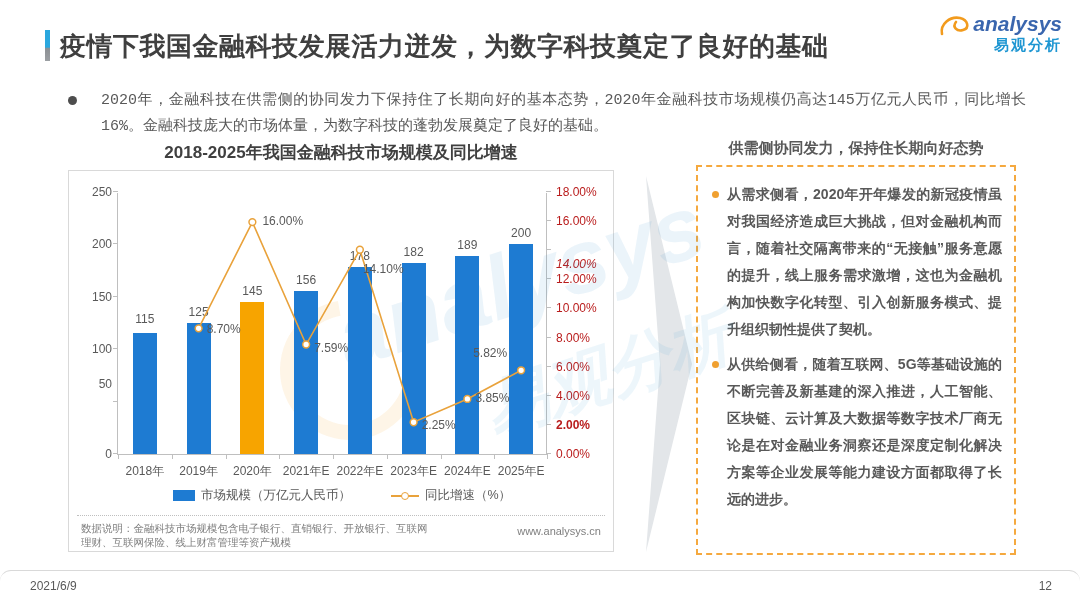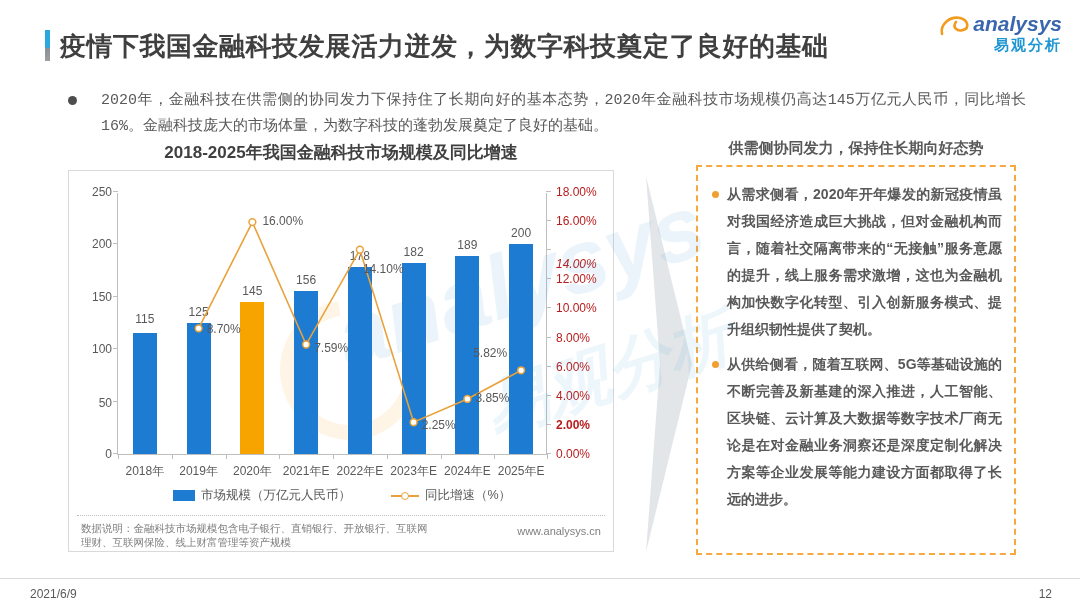--- a/index.html
+++ b/index.html
@@ -67,22 +67,22 @@
 
   
   .wm { position:absolute; pointer-events:none; font-style:italic; font-weight:700; z-index:1; }
   .wm-ring { position:absolute; left:280px; top:300px; width:140px; height:140px; border-radius:50%;
     border:15px solid rgba(245,160,20,0.10); border-top-color:transparent; transform:rotate(35deg);
     pointer-events:none; z-index:1; }
   .wm1 { left:330px; top:230px; font-size:90px; color:rgba(60,150,210,0.10); transform:rotate(-18deg); }
   .wm2 { left:480px; top:330px; font-size:64px; color:rgba(60,150,210,0.09); transform:rotate(-18deg); }
 
   
-  .footer { position:absolute; left:0; right:0; bottom:0; height:30px; border-top:1px solid #D9D9D9;
-    font-size:12px; color:#595959; }
+  .footer { position:absolute; left:0; right:0; bottom:0; height:38px; border-top:1px solid #D9D9D9;
+    font-size:12px; color:#595959;border-radius:11px; }
   .footer-date { position:absolute; left:30px; top:8px; }
   .footer-slogan { position:absolute; left:0; right:0; top:8px; text-align:center; }
   .footer-page { position:absolute; right:28px; top:8px; }
 </style>
 </head>
 <body>
 
 <div class="slide">
 
   <div class="wm-ring"></div>
@@ -103,21 +103,21 @@
   <div class="intro">
     <span class="intro-dot"></span>
     <span class="intro-text">2020年，金融科技在供需侧的协同发力下保持住了长期向好的基本态势，2020年金融科技市场规模仍高达145万亿元人民币，同比增长16%。金融科技庞大的市场体量，为数字科技的蓬勃发展奠定了良好的基础。</span>
   </div>
 
   <div class="chart-title">2018-2025年我国金融科技市场规模及同比增速</div>
   <div class="chart-panel">
     <div class="chart-plot">
         <div class="tickL" style="bottom: -7px;">0</div>
         <div class="tmL" style="bottom: 0px;"></div>
-        <div class="tickL" style="bottom: 44px;">50</div>
+        <div class="tickL" style="bottom: 63px;">50</div>
         <div class="tmL" style="bottom: 52.4px;"></div>
         <div class="tickL" style="bottom: 97.8px;">100</div>
         <div class="tmL" style="bottom: 104.8px;"></div>
         <div class="tickL" style="bottom: 150.2px;">150</div>
         <div class="tmL" style="bottom: 157.2px;"></div>
         <div class="tickL" style="bottom: 202.6px;">200</div>
         <div class="tmL" style="bottom: 209.6px;"></div>
         <div class="tickL" style="bottom: 255px;">250</div>
         <div class="tmL" style="bottom: 262px;"></div>
         <div class="tickR" style="bottom: -7px;">0.00%</div>

